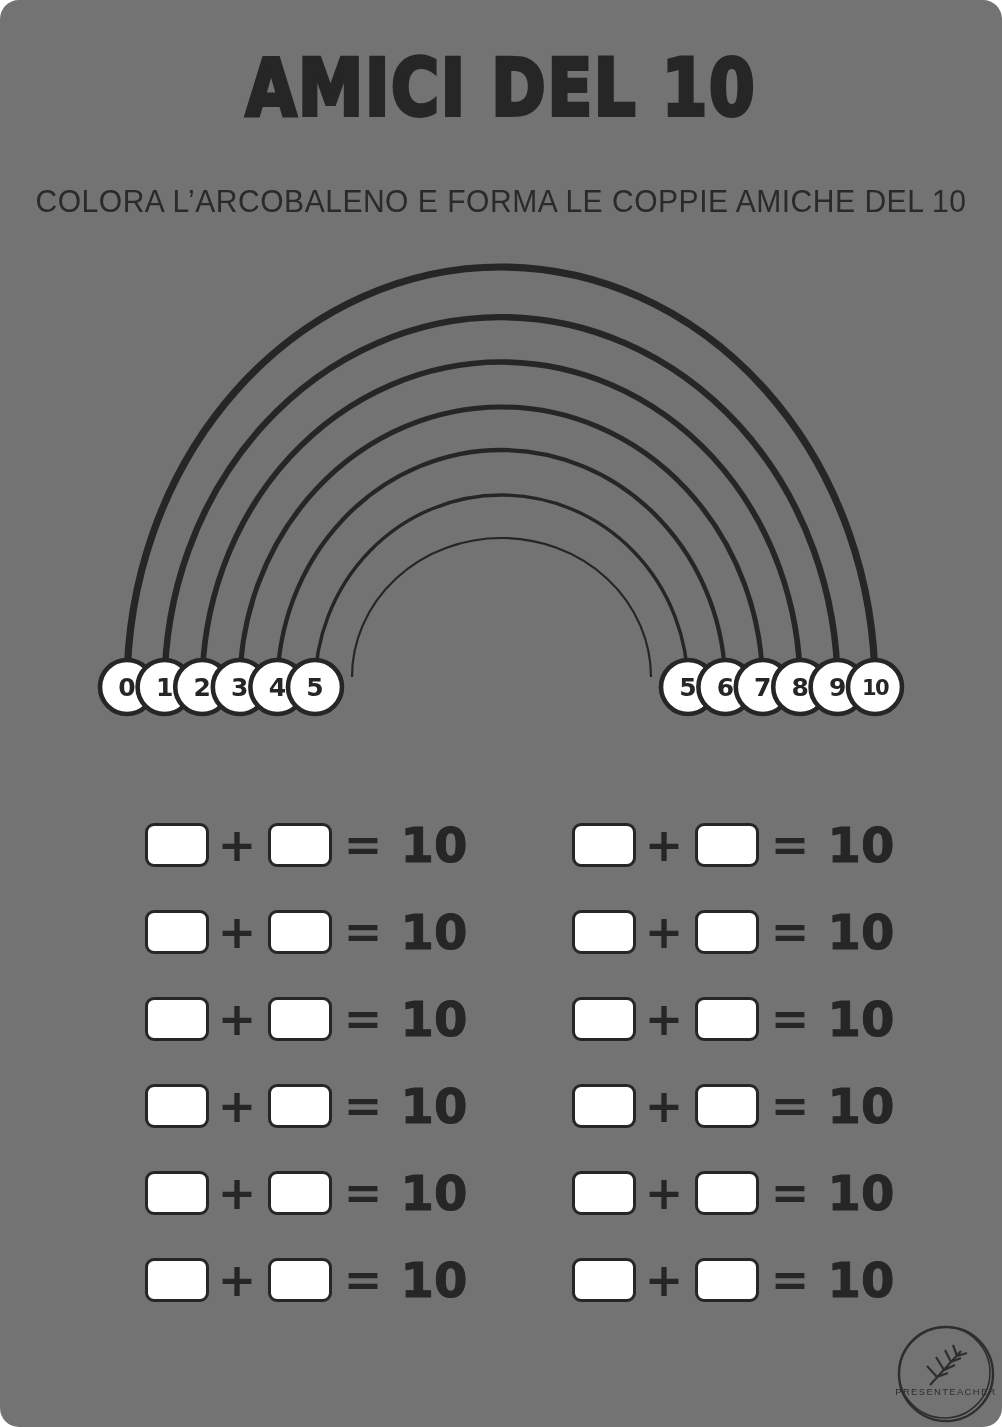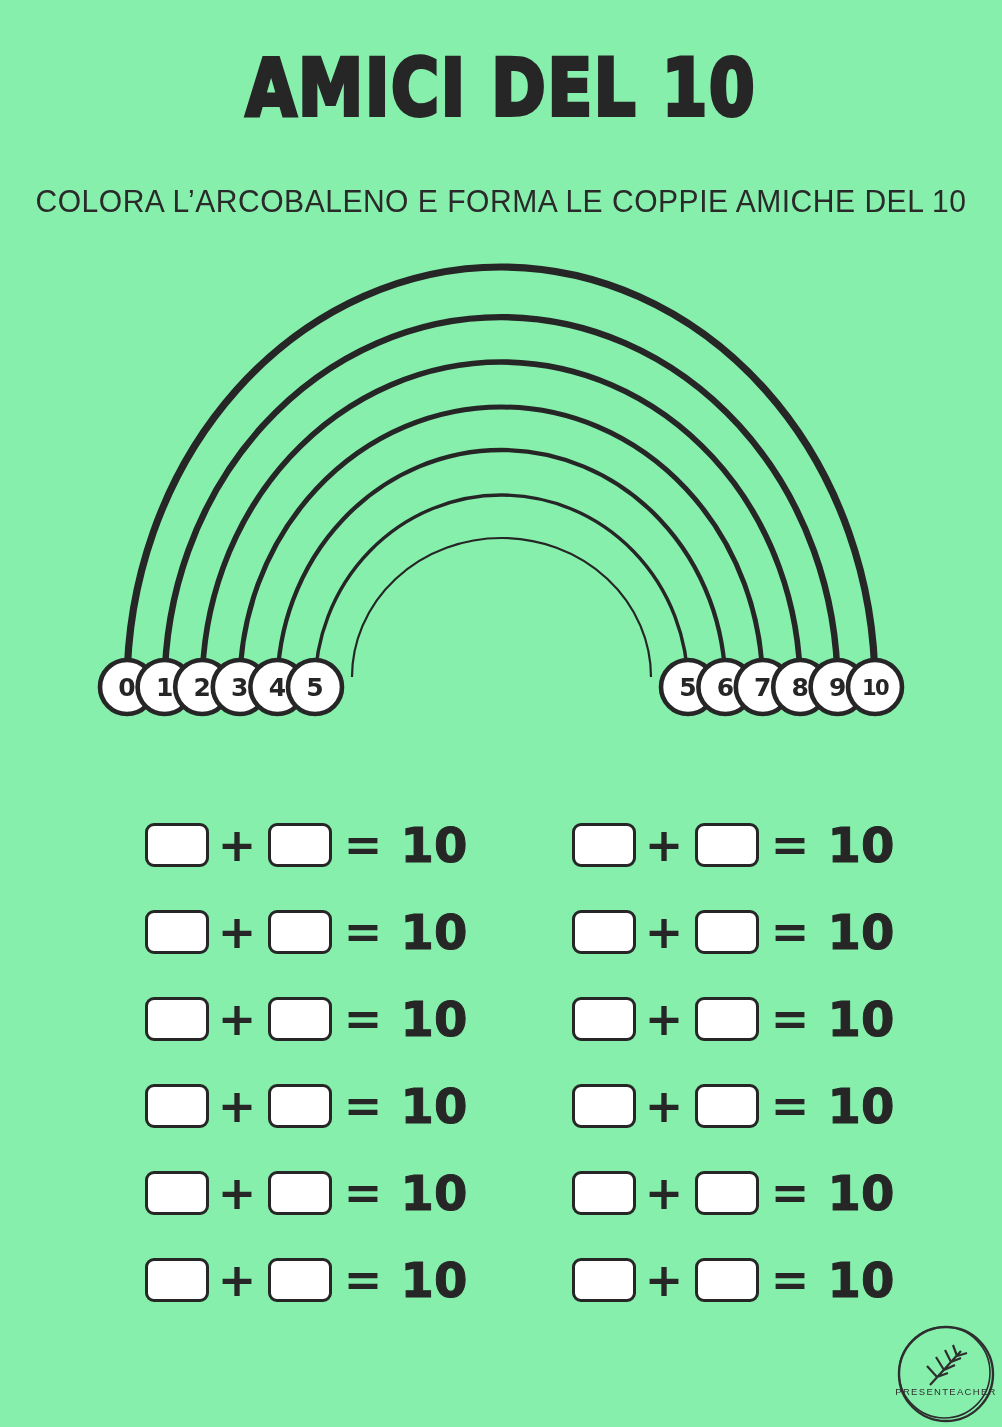--- a/index.html
+++ b/index.html
@@ -1,18 +1,18 @@
 <!DOCTYPE html>
 <html><head>
 <meta charset="utf-8">
 <style>
   html,body{margin:0;padding:0;background:#ffffff;}
   .page{
-    position:relative;width:1002px;height:1427px;background:#86efac;
-    overflow:hidden;font-family:"Liberation Sans",sans-serif;color:#262626;
+    position:relative;width:1002px;height:1427px;background:#737373;
+    overflow:hidden;font-family:"Liberation Sans",sans-serif;color:#262626;border-radius:19px;
   }
   .title{
     position:absolute;top:36px;left:0;width:1002px;text-align:center;
     font-family:"DejaVu Sans",sans-serif;font-weight:bold;font-size:78px;
     line-height:104px;letter-spacing:2px;color:#262626;
     -webkit-text-stroke:4px #262626;
     transform:scaleX(0.84);transform-origin:center;white-space:nowrap;
   }
   .subtitle{
     position:absolute;top:184px;left:0;width:1002px;text-align:center;

